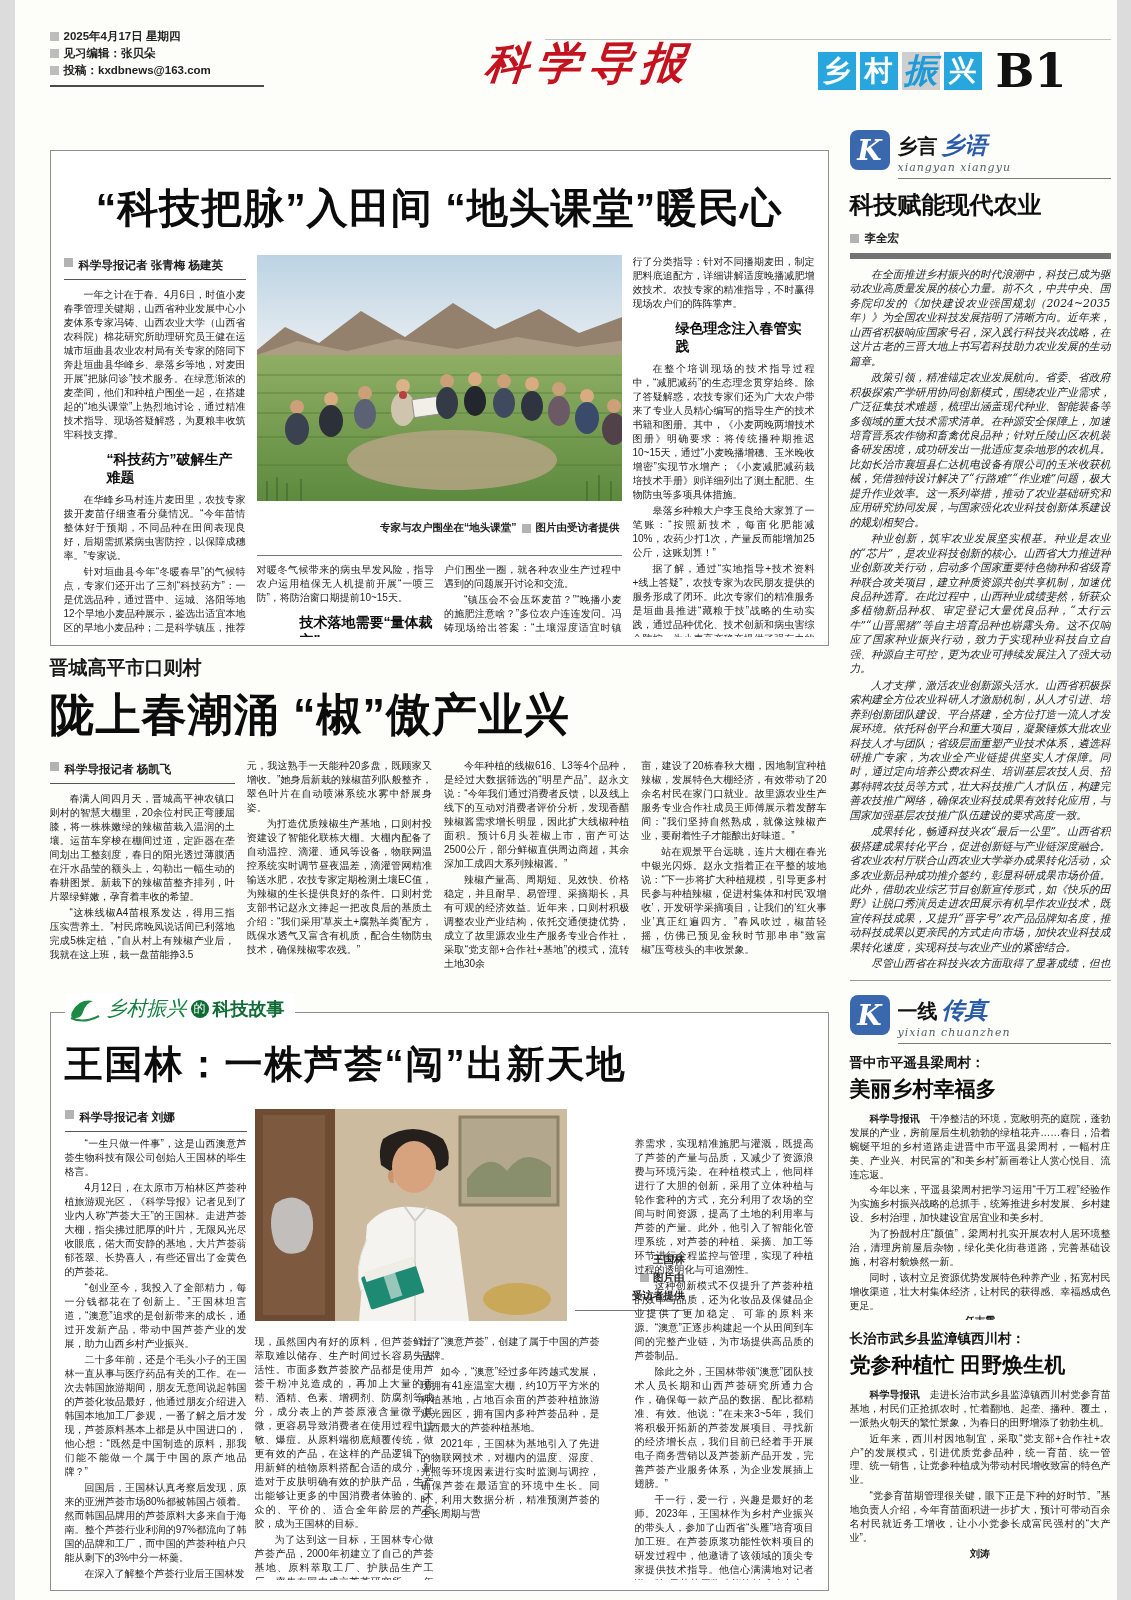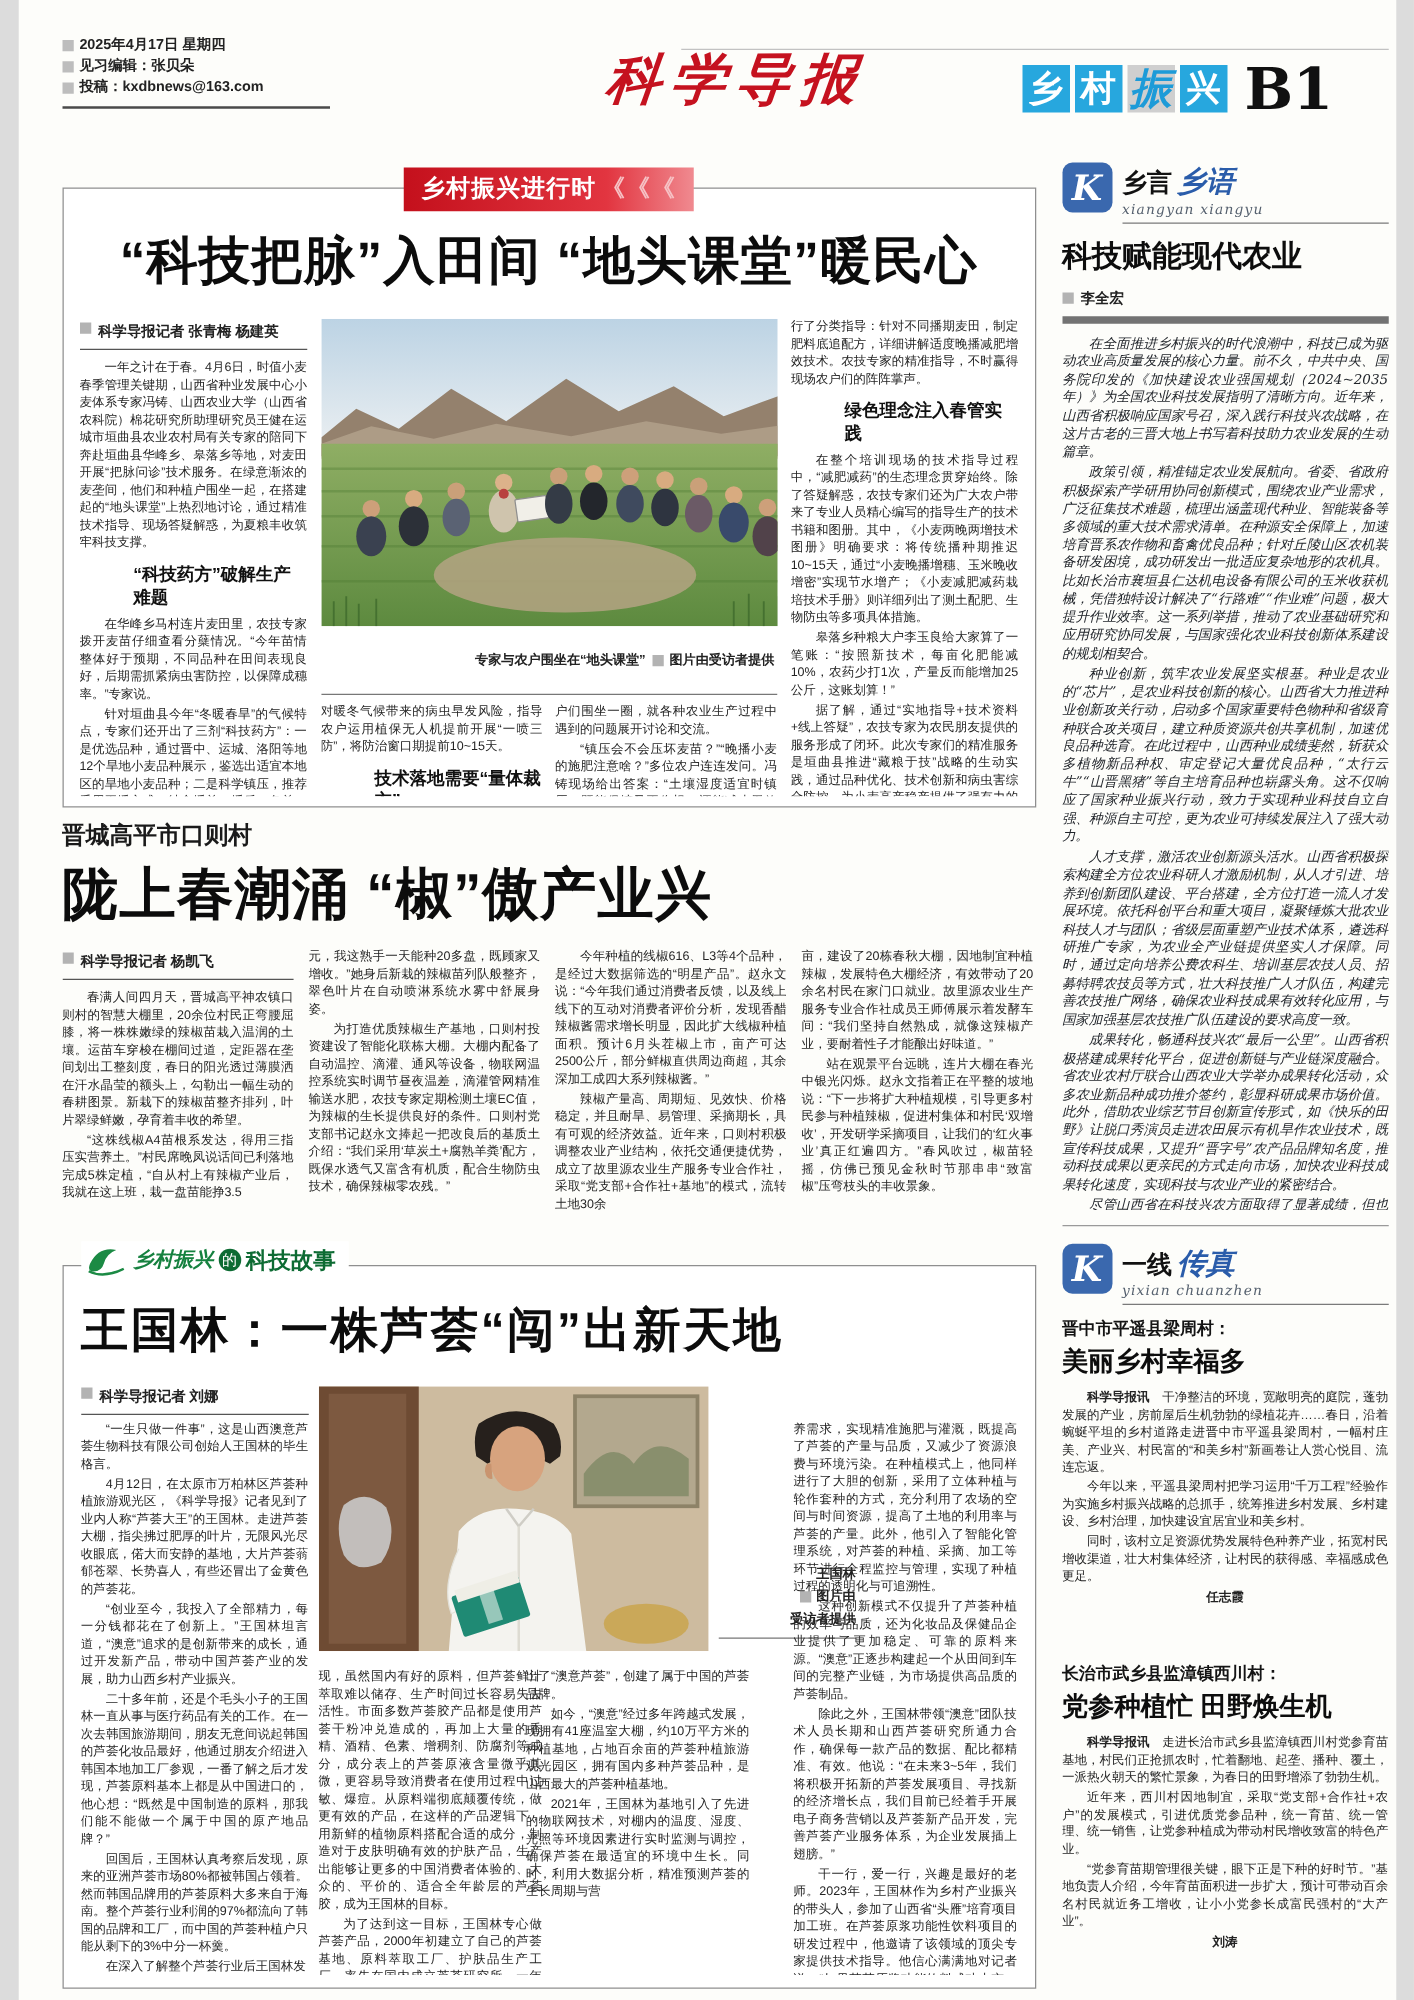--- a/index.html
+++ b/index.html
@@ -41,21 +41,21 @@
   
   .a2{position:absolute;left:35px;top:655px;width:777px;height:352px;}
   .a2-kicker{font-size:19px;font-weight:bold;color:#1a1a1a;}
   .a2-head{margin:4px 0 14px;font-size:45px;font-weight:900;color:#0c0c0c;letter-spacing:1px;}
   .a2-cols{display:flex;gap:12px;height:238px;overflow:hidden;}
   .a2-cols>div{flex:1;overflow:hidden;}
   
   .a3-box{position:absolute;left:35px;top:1012px;width:777px;height:577px;border:1px solid #8f8f8f;background:#fff;}
   .a3-badge{position:absolute;top:-20px;left:14px;background:#fff;padding:2px 10px 2px 4px;
             display:flex;align-items:center;gap:4px;white-space:nowrap;}
-  .a3-badge .scr{font-family:"DejaVu Serif",serif;font-style:italic;font-weight:bold;font-size:16px;color:#15813f;}
+  .a3-badge .scr{font-family:"DejaVu Serif",serif;font-style:italic;font-weight:normal;font-size:20px;color:#15813f;}
   .a3-badge .de{width:18px;height:18px;border-radius:50%;background:#0d6b33;color:#fff;font-size:12px;
                 display:flex;align-items:center;justify-content:center;}
   .a3-badge .rest{font-size:18px;font-weight:900;color:#0d6b33;}
   .a3-head{margin:26px 0 0 14px;font-size:38px;font-weight:900;color:#0c0c0c;letter-spacing:2px;}
   .a3-byline{position:absolute;left:14px;top:94px;width:182px;}
   .a3-col1{position:absolute;left:14px;top:124px;width:182px;bottom:10px;overflow:hidden;}
   .a3-photo{position:absolute;left:204px;top:96px;width:312px;height:212px;overflow:hidden;}
   .a3-cap{position:absolute;left:524px;top:238px;width:110px;text-align:right;font-size:10.5px;font-weight:bold;
           line-height:1.7;color:#222;border-bottom:1px solid #777;padding-bottom:5px;}
   .a3-cap .caprow{display:flex;justify-content:flex-end;align-items:center;gap:4px;}
@@ -110,23 +110,20 @@
   <div class="logo">科学导报</div>
   <div class="sec-badge">
     <span class="ssq">乡</span>
     <span class="ssq">村</span>
     <span class="ssq ssq-alt">振</span>
     <span class="ssq">兴</span>
     <span class="pageno">B1</span>
   </div>
 
   <section class="a1-box">
-    <div class="a1-badge">
-      <span>乡村振兴进行时</span><span class="marks">《《《</span>
-    </div>
     <h1 class="a1-head">“科技把脉”入田间 “地头课堂”暖民心</h1>
     <div class="a1-cols">
       <div class="ncol">
         <div class="byline">
             <span class="bsq"></span>
             <span>科学导报记者 张青梅 杨建英</span>
           </div>
         <p class="bp">一年之计在于春。4月6日，时值小麦春季管理关键期，山西省种业发展中心小麦体系专家冯铸、山西农业大学（山西省农科院）棉花研究所助理研究员王健在运城市垣曲县农业农村局有关专家的陪同下奔赴垣曲县华峰乡、皋落乡等地，对麦田开展“把脉问诊”技术服务。在绿意渐浓的麦垄间，他们和种植户围坐一起，在搭建起的“地头课堂”上热烈地讨论，通过精准技术指导、现场答疑解惑，为夏粮丰收筑牢科技支撑。</p>
         <h3 class="subhead">“科技药方”破解生产难题</h3>
         <p class="bp">在华峰乡马村连片麦田里，农技专家拨开麦苗仔细查看分蘖情况。“今年苗情整体好于预期，不同品种在田间表现良好，后期需抓紧病虫害防控，以保障成穗率。”专家说。</p>
@@ -344,20 +341,21 @@
         <div class="st-pinyin">yixian chuanzhen</div>
       </div>
     </div>
 
     <div>
       <div class="yx-kicker">晋中市平遥县梁周村：</div>
       <h3 class="yx-head">美丽乡村幸福多</h3>
       <div class="yx-body" style="height:208px;">
         <p class="bp"><b class="lead">科学导报讯</b><span>　干净整洁的环境，宽敞明亮的庭院，蓬勃发展的产业，房前屋后生机勃勃的绿植花卉……春日，沿着蜿蜒平坦的乡村道路走进晋中市平遥县梁周村，一幅村庄美、产业兴、村民富的“和美乡村”新画卷让人赏心悦目、流连忘返。</span></p>
         <p class="bp">今年以来，平遥县梁周村把学习运用“千万工程”经验作为实施乡村振兴战略的总抓手，统筹推进乡村发展、乡村建设、乡村治理，加快建设宜居宜业和美乡村。</p>
+        <p class="bp">为了扮靓村庄“颜值”，梁周村扎实开展农村人居环境整治，清理房前屋后杂物，绿化美化街巷道路，完善基础设施，村容村貌焕然一新。</p>
         <p class="bp">同时，该村立足资源优势发展特色种养产业，拓宽村民增收渠道，壮大村集体经济，让村民的获得感、幸福感成色更足。</p>
         <div class="sigrow">任志霞</div>
       </div>
     </div>
 
     <div style="margin-top:10px;">
       <div class="yx-kicker">长治市武乡县监漳镇西川村：</div>
       <h3 class="yx-head">党参种植忙 田野焕生机</h3>
       <div class="yx-body" style="height:192px;">
         <p class="bp"><b class="lead">科学导报讯</b><span>　走进长治市武乡县监漳镇西川村党参育苗基地，村民们正抢抓农时，忙着翻地、起垄、播种、覆土，一派热火朝天的繁忙景象，为春日的田野增添了勃勃生机。</span></p>

